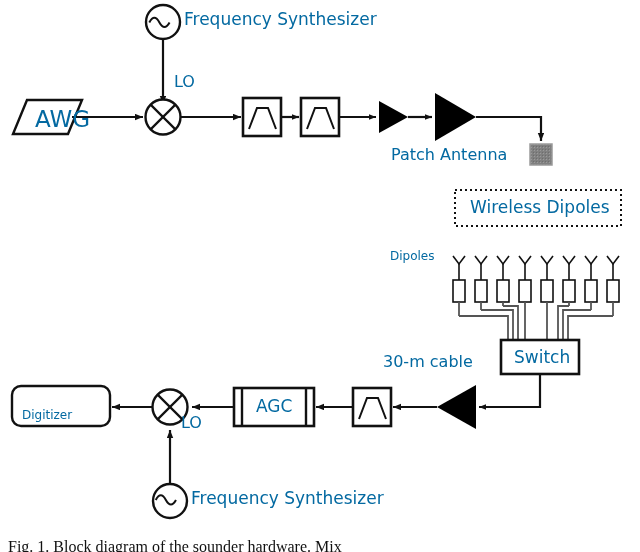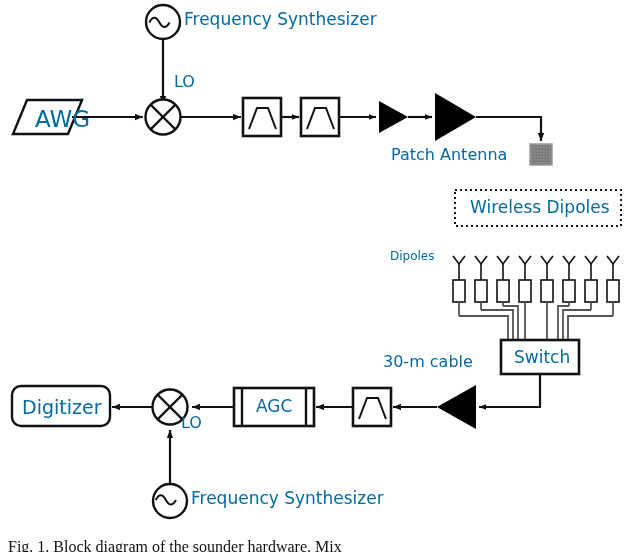--- a/index.html
+++ b/index.html
@@ -197,19 +197,19 @@
 
 
   <div class="lbl" style="left:383px;top:324px;font-size:16px;margin-top:28px;">30-m cable</div>
 
   <div class="lbl" style="left:486px;top:347px;font-size:17px;margin-left:28px;">Switch</div>
 
   <div class="lbl" style="left:256px;top:396px;font-size:17px;">AGC</div>
 
   <div class="lbl" style="left:181px;top:413px;font-size:16px;">LO</div>
 
-  <div class="lbl" style="left:22px;top:396px;font-size:19px;text-align:right;">Digitizer</div>
+  <div class="lbl" style="left:22px;top:408px;font-size:12px;text-align:right;">Digitizer</div>
 
   <div class="lbl" style="left:191px;top:488px;font-size:17px;">Frequency Synthesizer</div>
 
   <div class="cap" style="left:8px;top:538px;font-size:16px;">Fig. 1.  Block diagram of the sounder hardware.  Mix</div>
 
 </div>
 
 </body></html>

